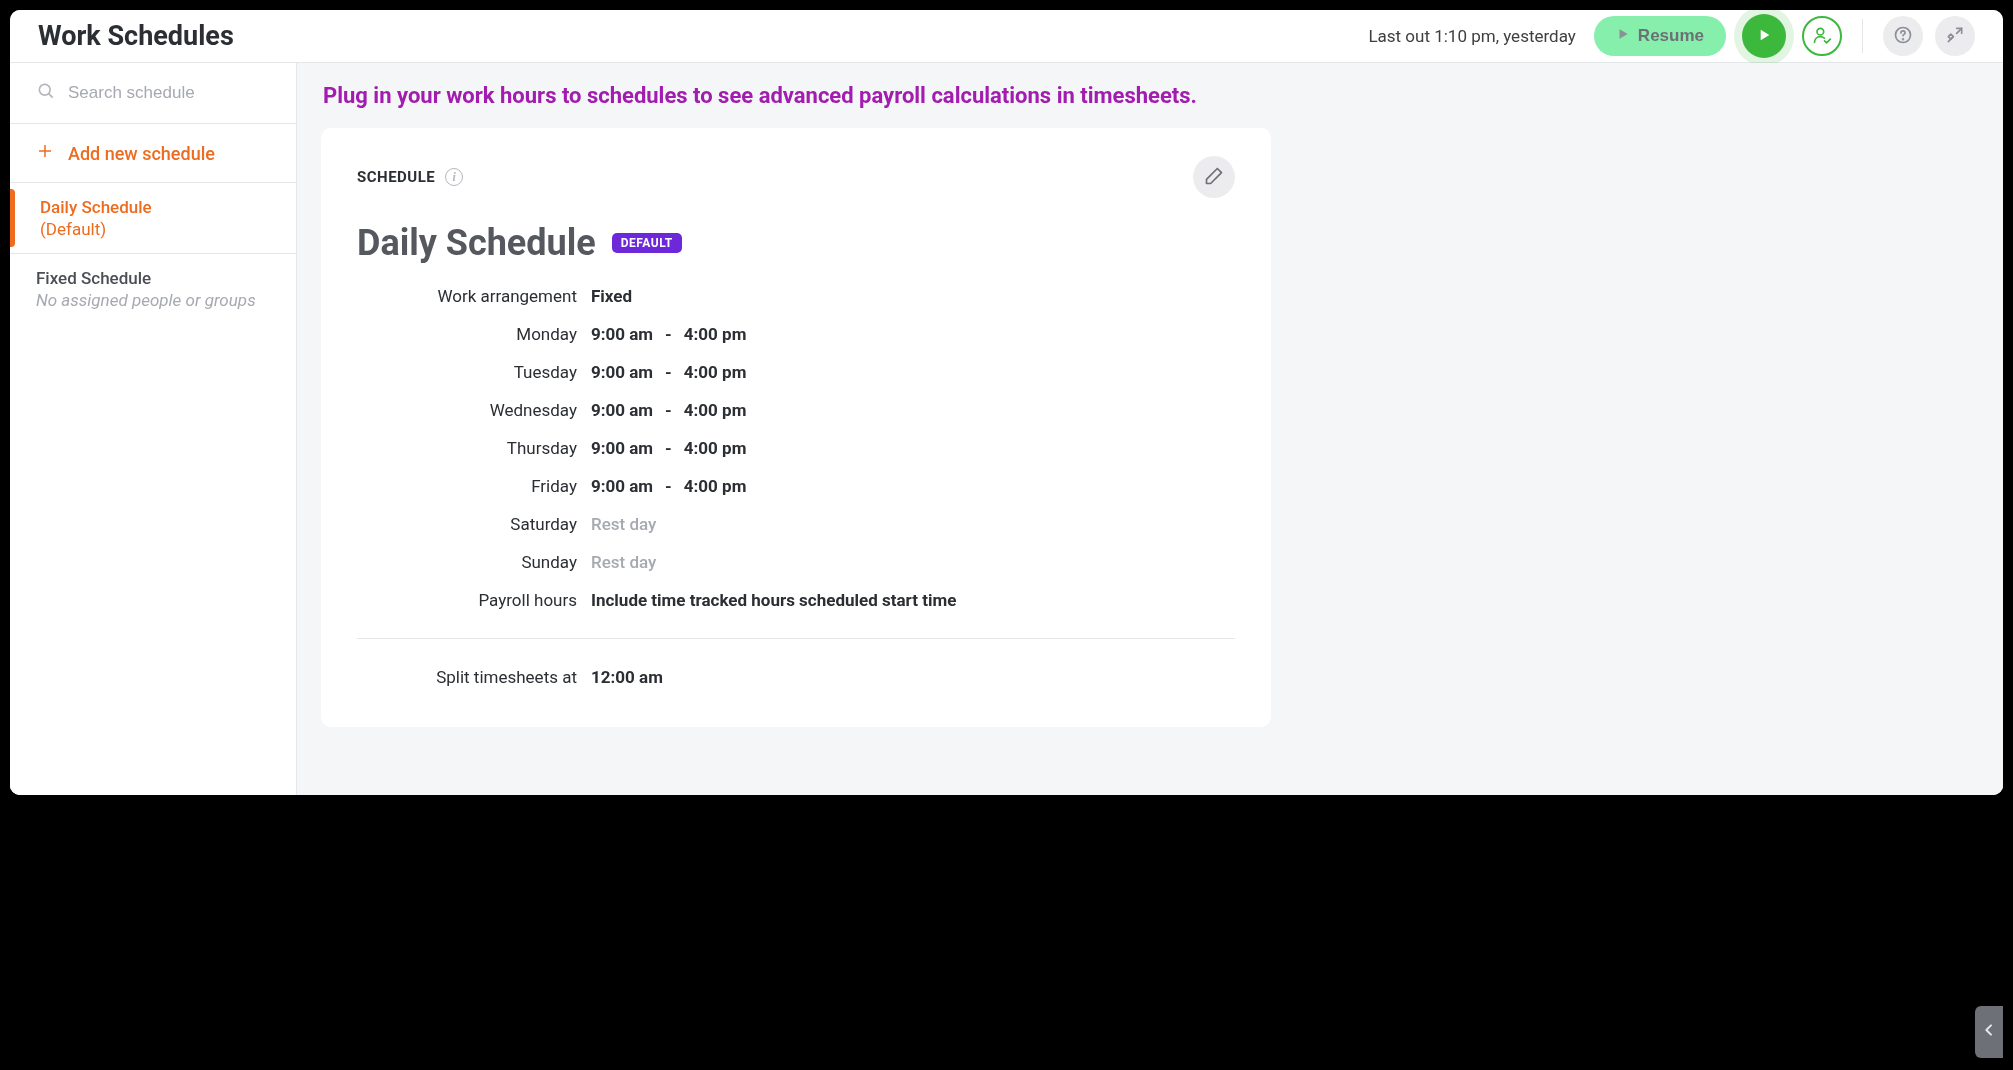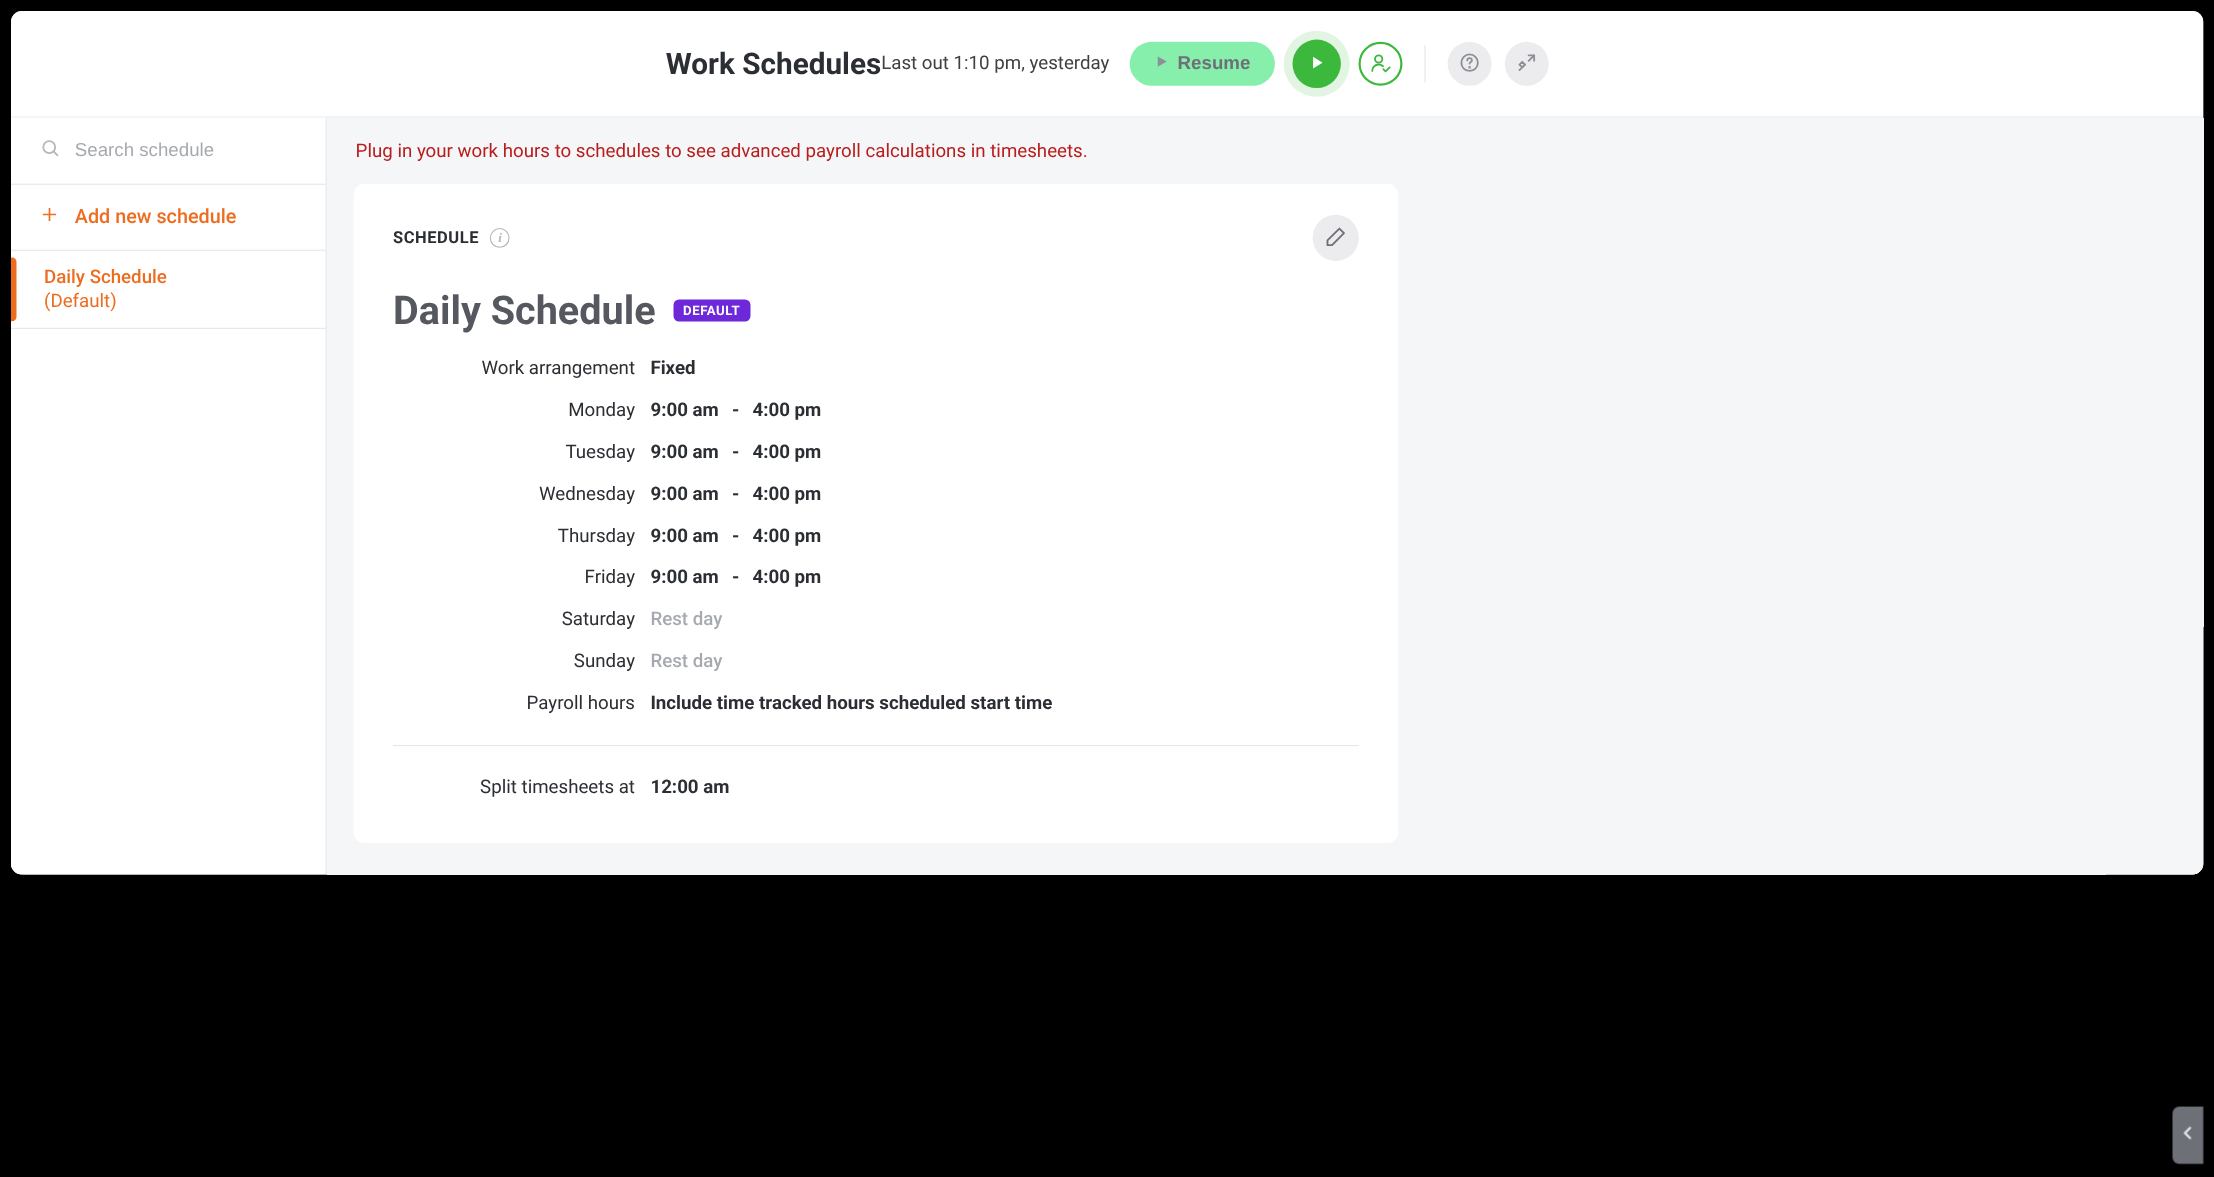--- a/index.html
+++ b/index.html
@@ -15,22 +15,22 @@
       border-radius: 10px;
       overflow: hidden;
       display: flex;
       flex-direction: column;
       height: 785px;
     }
     
     .header {
       display: flex;
       align-items: center;
-      justify-content: center;
-      padding: 26px 28px;
+      justify-content: space-between;
+      padding: 4px 28px;
       background: #fff;
       border-bottom: 1px solid #e4e6ea;
     }
     .page-title {
       font-size: 27px;
       font-weight: 700;
       color: #2b2e33;
     }
     .header-right {
       display: flex;
@@ -178,24 +178,25 @@
     
     .main {
       flex: 1;
       overflow: auto;
       background: #f5f6f8;
     }
     .main-inner {
       padding: 20px 24px 40px 24px;
     }
     .lead-text {
-      font-size: 17px;
-      color: #b91c1c;
+      font-size: 22px;
+      color: #a21caf;
       margin-bottom: 20px;
       margin-left: 2px;
+      font-weight: bold;
     }
     .card {
       background: #fff;
       border-radius: 10px;
       padding: 28px 36px 40px 36px;
       max-width: 950px;
     }
     .card-head {
       display: flex;
       align-items: center;
@@ -376,20 +377,24 @@
               <line x1="4" y1="12" x2="20" y2="12"></line>
             </svg>
         </span>
         <span>Add new schedule</span>
       </div>
 
       <div class="side-item active">
         <div class="title">Daily Schedule</div>
         <div class="subtitle">(Default)</div>
       </div>
+      <div class="side-item" style="border-bottom:none;">
+        <div class="title">Fixed Schedule</div>
+        <div class="subtitle italic">No assigned people or groups</div>
+      </div>
     </div>
 
     <div class="main">
       <div class="main-inner">
         <div class="lead-text">Plug in your work hours to schedules to see advanced payroll calculations in timesheets.</div>
 
         <div class="card">
           <div class="card-head">
             <div class="card-head-left">
               <span class="card-label">SCHEDULE</span>

